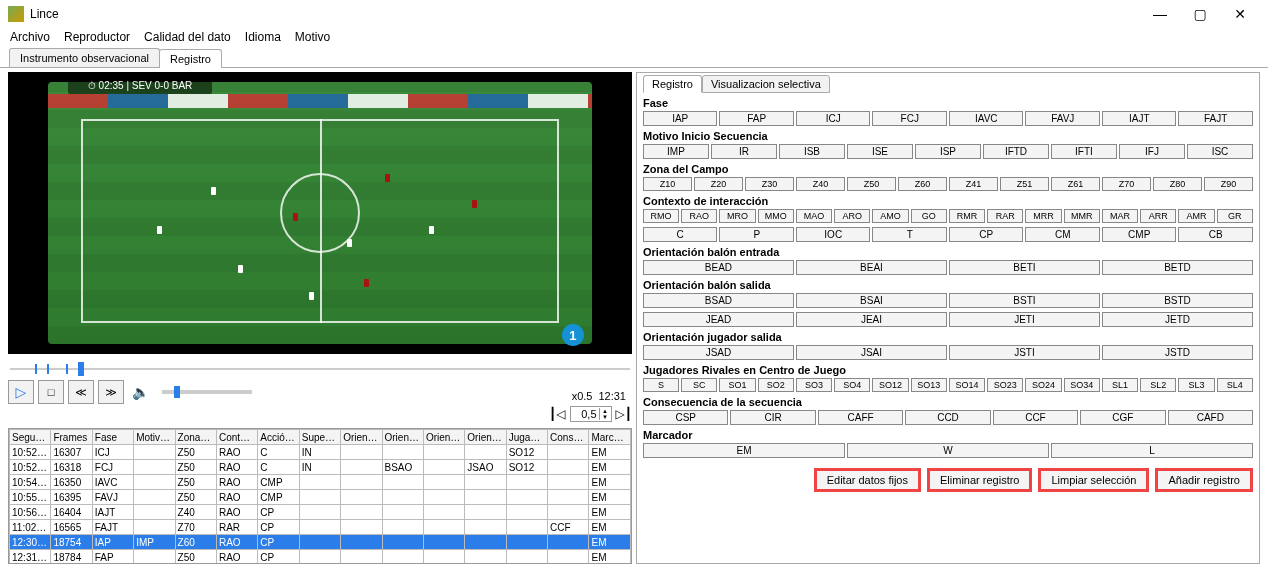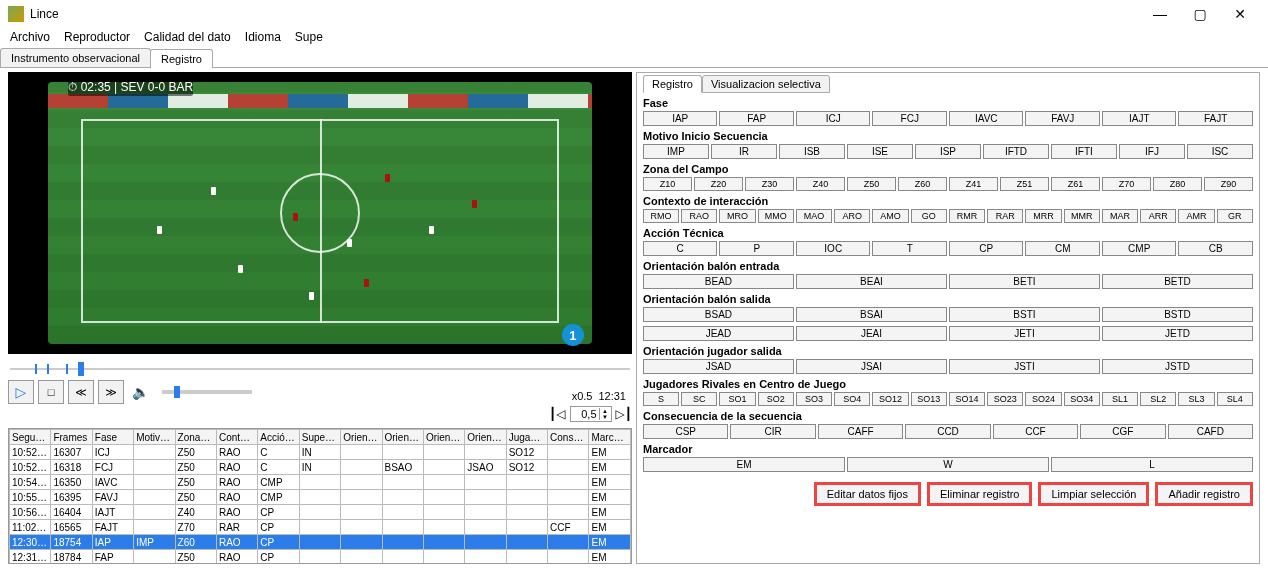--- a/index.html
+++ b/index.html
@@ -3,33 +3,33 @@
 <meta charset="utf-8">
 <style>
 * { box-sizing: border-box; margin: 0; padding: 0; }
 body { font-family: "Segoe UI", Tahoma, sans-serif; font-size: 11px; background: #fff; color: #000; overflow: hidden; }
 .titlebar { display: flex; align-items: center; height: 28px; padding: 0 8px; }
 .titlebar .icon { width: 16px; height: 16px; background: linear-gradient(135deg,#7a5,#c90); margin-right: 6px; }
 .titlebar .title { flex: 1; font-size: 12px; }
 .winbtn { width: 40px; height: 28px; display: flex; align-items: center; justify-content: center; font-size: 14px; }
 .menubar { display: flex; gap: 14px; padding: 2px 10px; font-size: 12px; }
 .menubar span { cursor: default; }
-.tabs-outer { display: flex; padding: 2px 0 0; border-bottom: 1px solid #aaa; }
+.tabs-outer { display: flex; padding: 2px 9px 0; border-bottom: 1px solid #aaa; }
 .tab-o { padding: 3px 10px; border: 1px solid #aaa; border-bottom: none; background: #f2f2f2; font-size: 11px; border-radius: 3px 3px 0 0; margin-right: -1px; }
 .tab-o.active { background: #fff; position: relative; top: 1px; }
 .workspace { display: flex; gap: 4px; padding: 4px 8px; height: calc(100vh - 86px); }
 .leftpane, .rightpane { flex: 1 1 50%; display: flex; flex-direction: column; }
 .video { height: 282px; background: #000; position: relative; margin-bottom: 4px; }
 .field { position: absolute; inset: 10px 40px 10px 40px; background: linear-gradient(#3a8a3a,#2e7a2e); border-radius: 4px; overflow: hidden; }
 .field::before { content:""; position:absolute; inset:0; background: repeating-linear-gradient(0deg, rgba(0,0,0,0.06) 0 18px, transparent 18px 36px); }
 .pitch-lines { position:absolute; inset:14% 6% 8% 6%; border:2px solid rgba(255,255,255,.8); }
 .center-line { position:absolute; left:50%; top:14%; bottom:8%; width:2px; background:rgba(255,255,255,.8); }
 .center-circle { position:absolute; left:50%; top:50%; width:80px; height:80px; margin:-40px 0 0 -40px; border:2px solid rgba(255,255,255,.8); border-radius:50%; }
 .adband { position:absolute; top:12px; left:0; right:0; height:14px; background: repeating-linear-gradient(90deg,#c33 0 60px,#26a 60px 120px,#fff 120px 180px); opacity:.85;}
-.scorebug { position:absolute; top:6px; left:60px; background:rgba(0,0,0,.5); color:#fff; padding:2px 0; font-size:12px; border-radius:2px;}
+.scorebug { position:absolute; top:6px; left:60px; background:rgba(0,0,0,.5); color:#fff; padding:2px 20px; font-size:10px; border-radius:2px;}
 .channellogo { position:absolute; bottom:8px; right:48px; width:22px; height:22px; background:#1591d6; color:#fff; border-radius:50%; font-size:13px; font-weight:bold; display:flex; align-items:center; justify-content:center;}
 .player { position:absolute; width:5px; height:8px; background:#fff; border-radius:1px;}
 .player.b { background:#a11; }
 .seek { height: 14px; position: relative; margin: 4px 2px; }
 .seek-track { position:absolute; left:0; right:0; top:6px; height:2px; background:#ccc; }
 .seek-tick { position:absolute; top:2px; width:2px; height:10px; background:#2b7de9; }
 .seek-thumb { position:absolute; top:0; width:6px; height:14px; background:#2b7de9; }
 .controls { display:flex; align-items:center; gap:4px; margin-bottom:6px; }
 .cbtn { width:26px; height:24px; border:1px solid #999; background:#f2f2f2; display:flex; align-items:center; justify-content:center; font-size:11px; }
 .cbtn.play { color:#2b7de9; font-size:14px; }
@@ -69,21 +69,21 @@
   <div class="winbtn">—</div>
   <div class="winbtn">▢</div>
   <div class="winbtn">✕</div>
 </div>
 
 <div class="menubar" id="menubar">
     <span>Archivo</span>
     <span>Reproductor</span>
     <span>Calidad del dato</span>
     <span>Idioma</span>
-    <span>Supe</span>
+    <span>Motivo</span>
   </div>
 <div class="tabs-outer" id="outertabs">
     <div class="tab-o">Instrumento observacional</div>
     <div class="tab-o active">Registro</div>
   </div>
 
 <div class="workspace">
   <div class="leftpane">
     <div class="video">
       <div class="field">
@@ -366,21 +366,20 @@
             <div class="pill small">RAR</div>
             <div class="pill small">MRR</div>
             <div class="pill small">MMR</div>
             <div class="pill small">MAR</div>
             <div class="pill small">ARR</div>
             <div class="pill small">AMR</div>
             <div class="pill small">GR</div>
           </div>
         </div>
         <div class="crit">
-          <div class="crit-title">Acción Técnica</div>
           <div class="crit-row">
             <div class="pill w8">C</div>
             <div class="pill w8">P</div>
             <div class="pill w8">IOC</div>
             <div class="pill w8">T</div>
             <div class="pill w8">CP</div>
             <div class="pill w8">CM</div>
             <div class="pill w8">CMP</div>
             <div class="pill w8">CB</div>
           </div>

